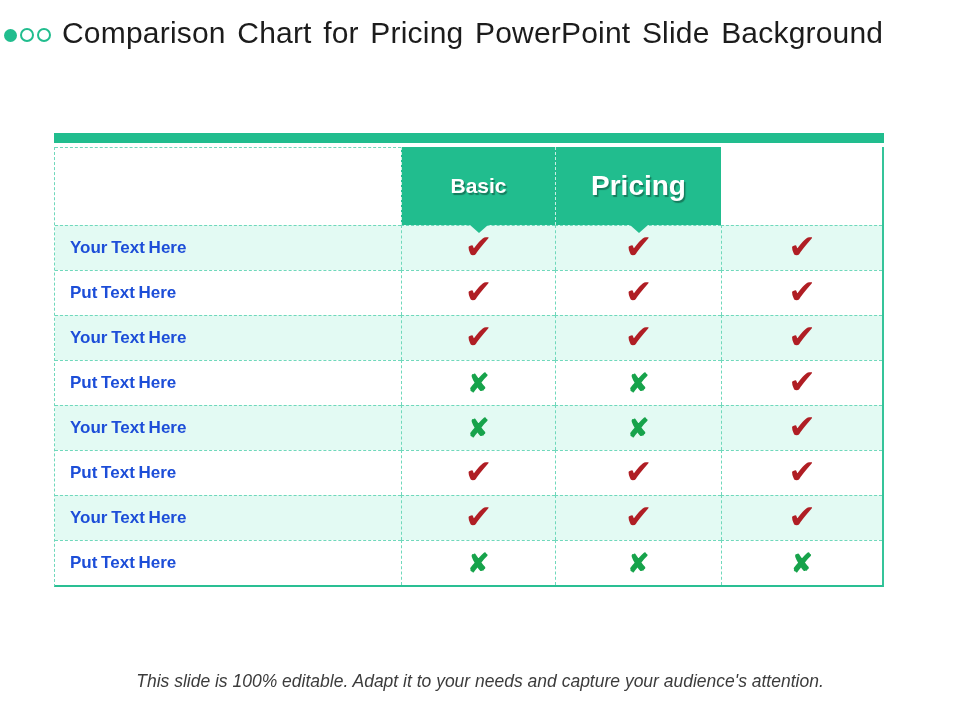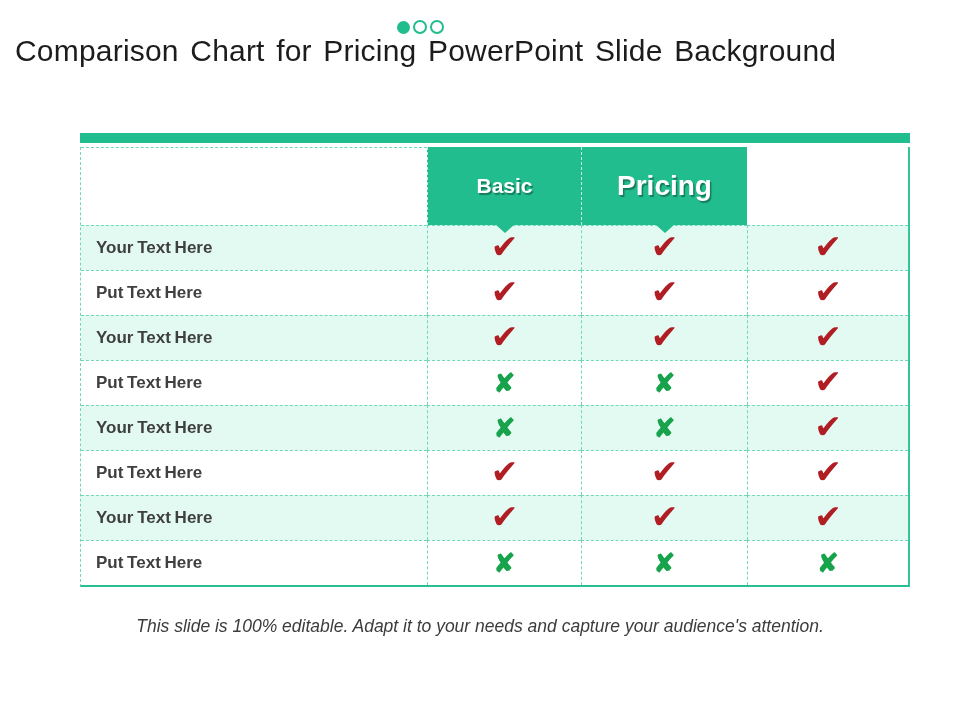--- a/index.html
+++ b/index.html
@@ -10,39 +10,38 @@
     position: relative;
     overflow: hidden;
   }
 
   
   .title-row {
     position: absolute;
     top: 16px; left: 4px;
     display: flex;
     align-items: center;
-    flex-direction: column;
   }
   .bullet-group { display: flex; align-items: center; gap: 3px; margin-top: 4px; }
   .bullet { width: 13px; height: 13px; border-radius: 50%; }
   .bullet-filled { background: #21bd8e; }
   .bullet-outline { background: #ffffff; border: 2px solid #21bd8e; width: 10px; height: 10px; }
   .slide-title {
     margin-left: 11px;
     font-size: 30px;
     color: #1c1c1c;
     letter-spacing: 0.2px;
     word-spacing: 3px;
     white-space: nowrap;
   }
 
   
   .table-wrap {
     position: absolute;
-    left: 80px; top: 133px;
+    left: 54px; top: 133px;
     width: 830px;
   }
   .top-strip {
     height: 10px;
     background: #21bd8e;
     margin-bottom: 4px;
   }
   .grid-table {
     border-right: 2px solid #35c49a;
     border-bottom: 2px solid #2abf93;
@@ -90,36 +89,36 @@
 
   .cell {
     border-top: 1px dashed #6fd8bb;
     display: flex;
     align-items: center;
   }
   .label-cell {
     padding-left: 15px;
     font-weight: bold;
     font-size: 17px;
-    color: #404040;
+    color: #1d4ed8;
     word-spacing: -1px;
   }
   .mark-cell {
     justify-content: center;
     border-left: 1px dashed #6fd8bb;
   }
   .mark { line-height: 1; }
   .mark-check { color: #b01e24; font-size: 33px; transform: translateY(-2px); }
   .mark-cross { color: #17a34b; font-size: 26px; font-weight: bold; }
 
   
   .footer-note {
     position: absolute;
     left: 0; right: 0;
-    top: 616px;
+    top: 671px;
     text-align: center;
     font-style: italic;
     font-size: 17.5px;
     color: #3c3c3c;
   }
 </style>
 </head>
 <body>
 
 <div class="title-row">

